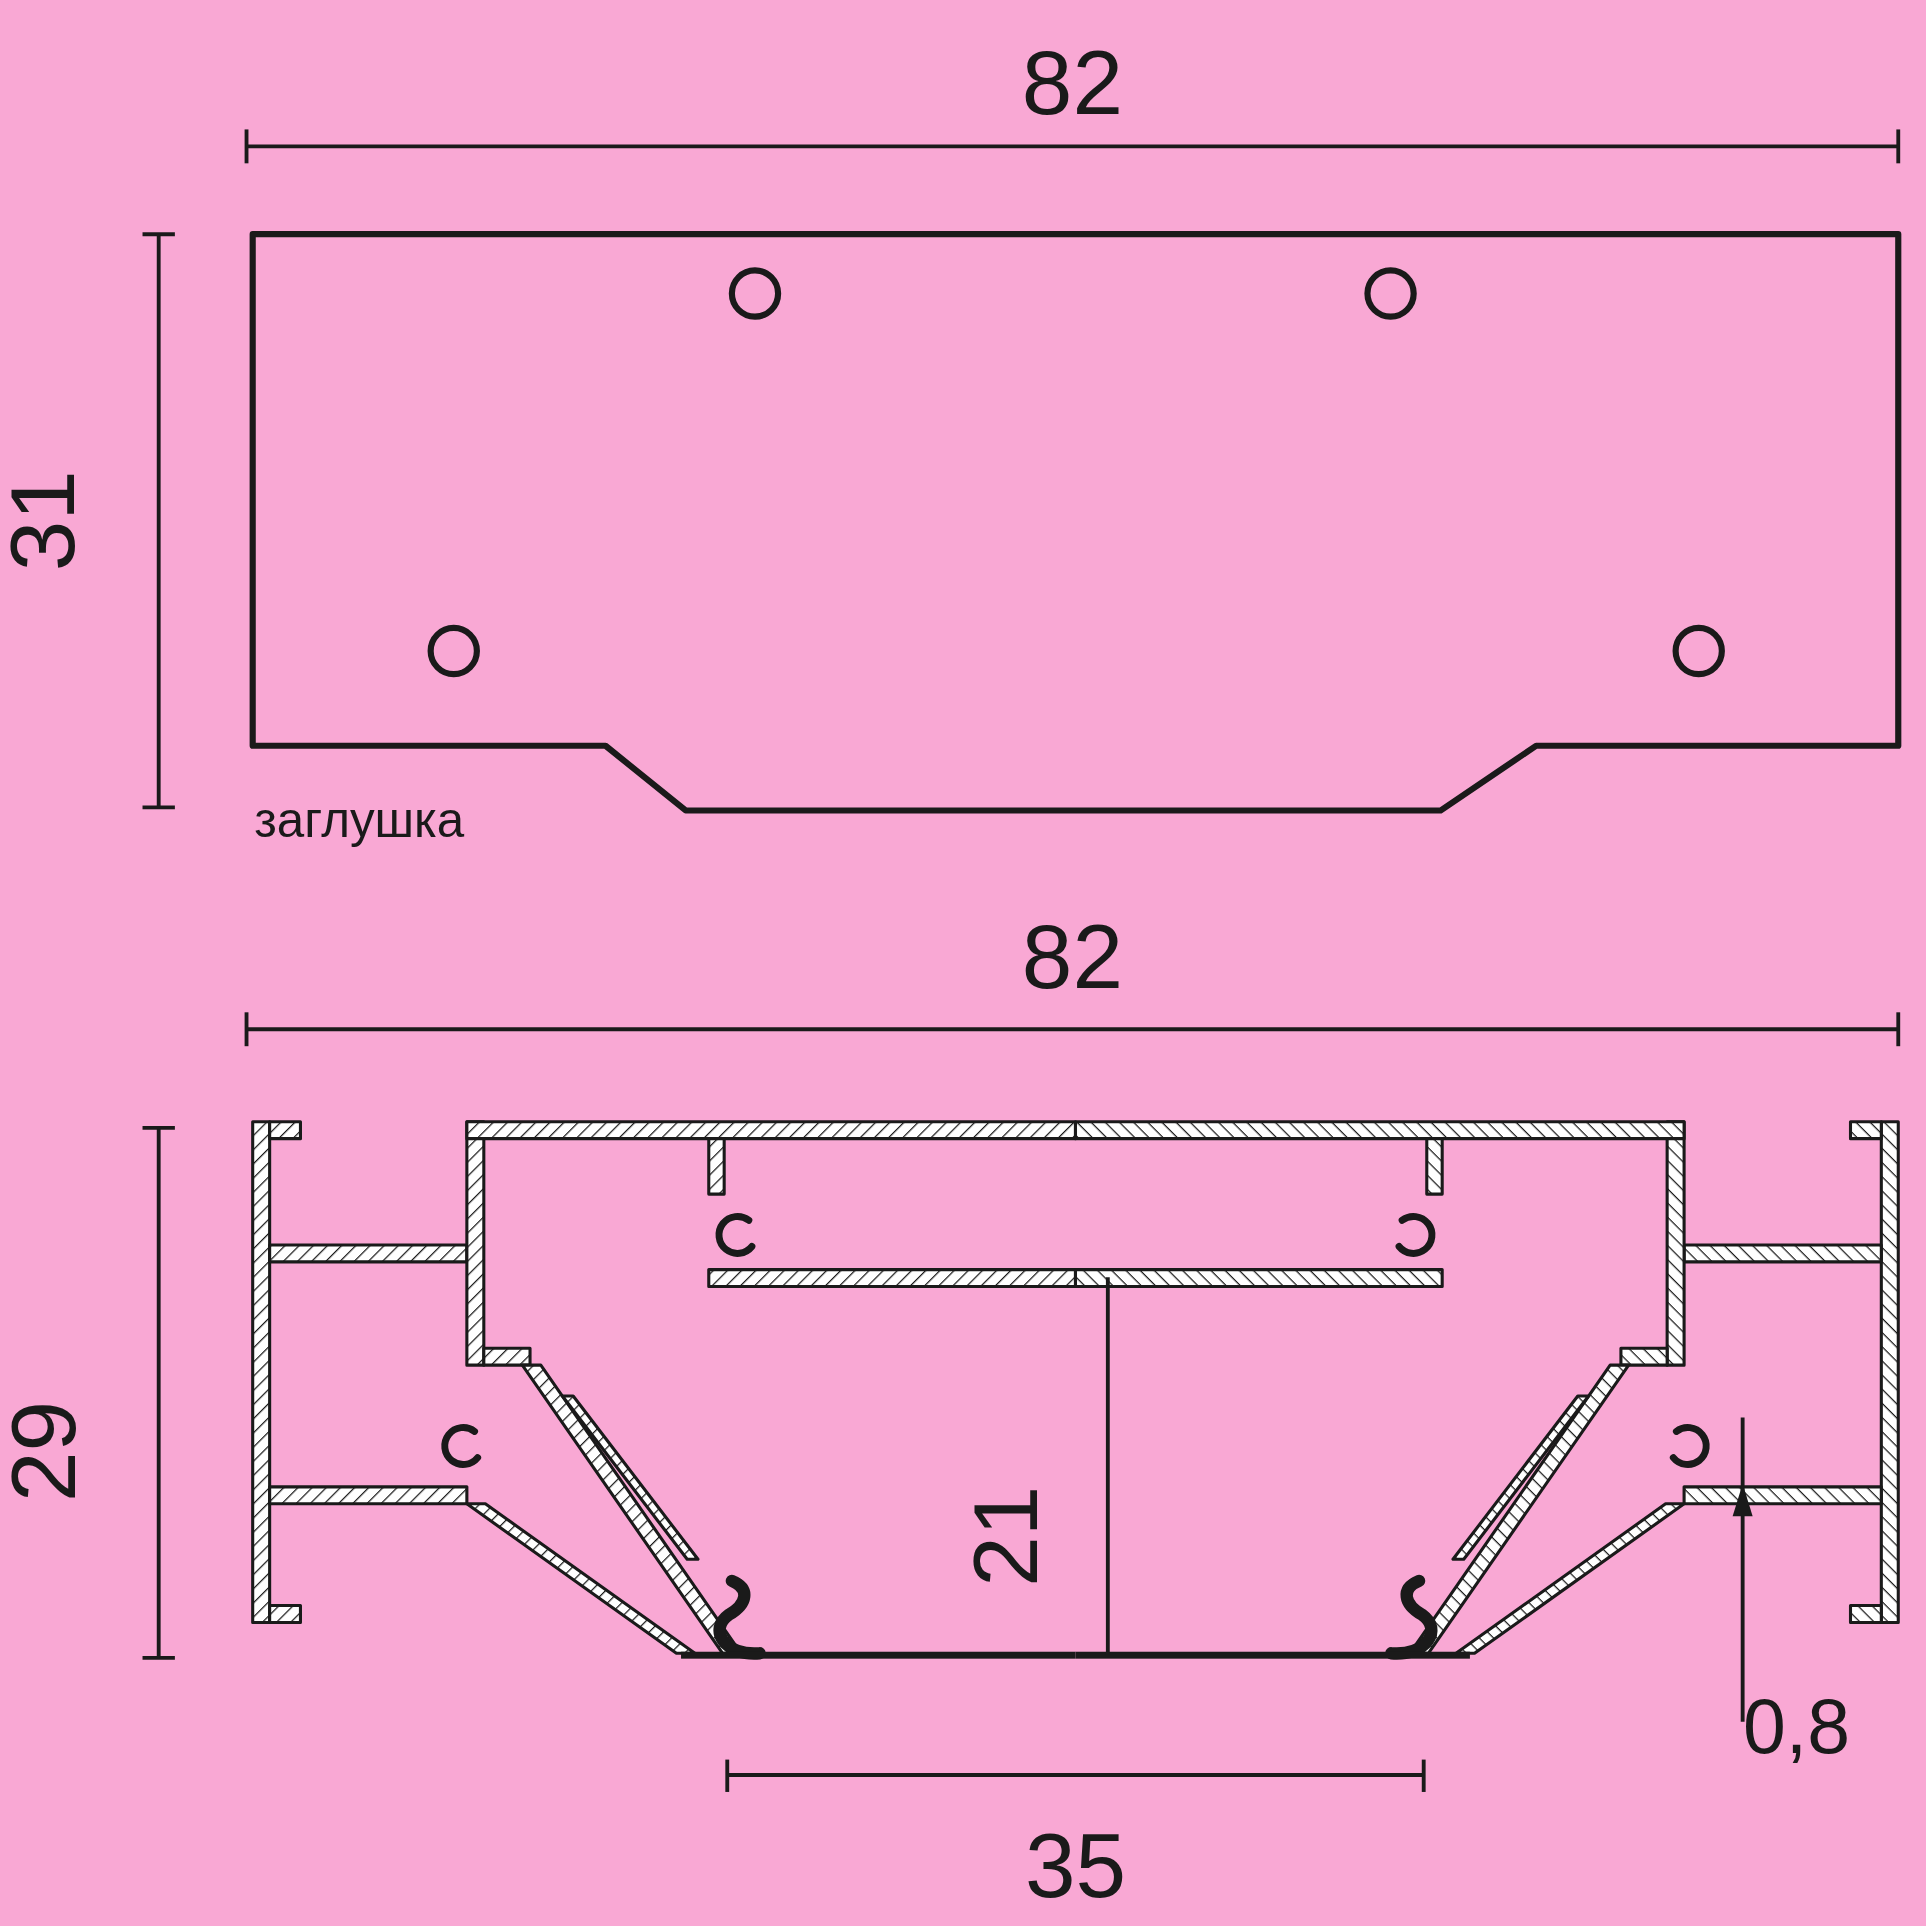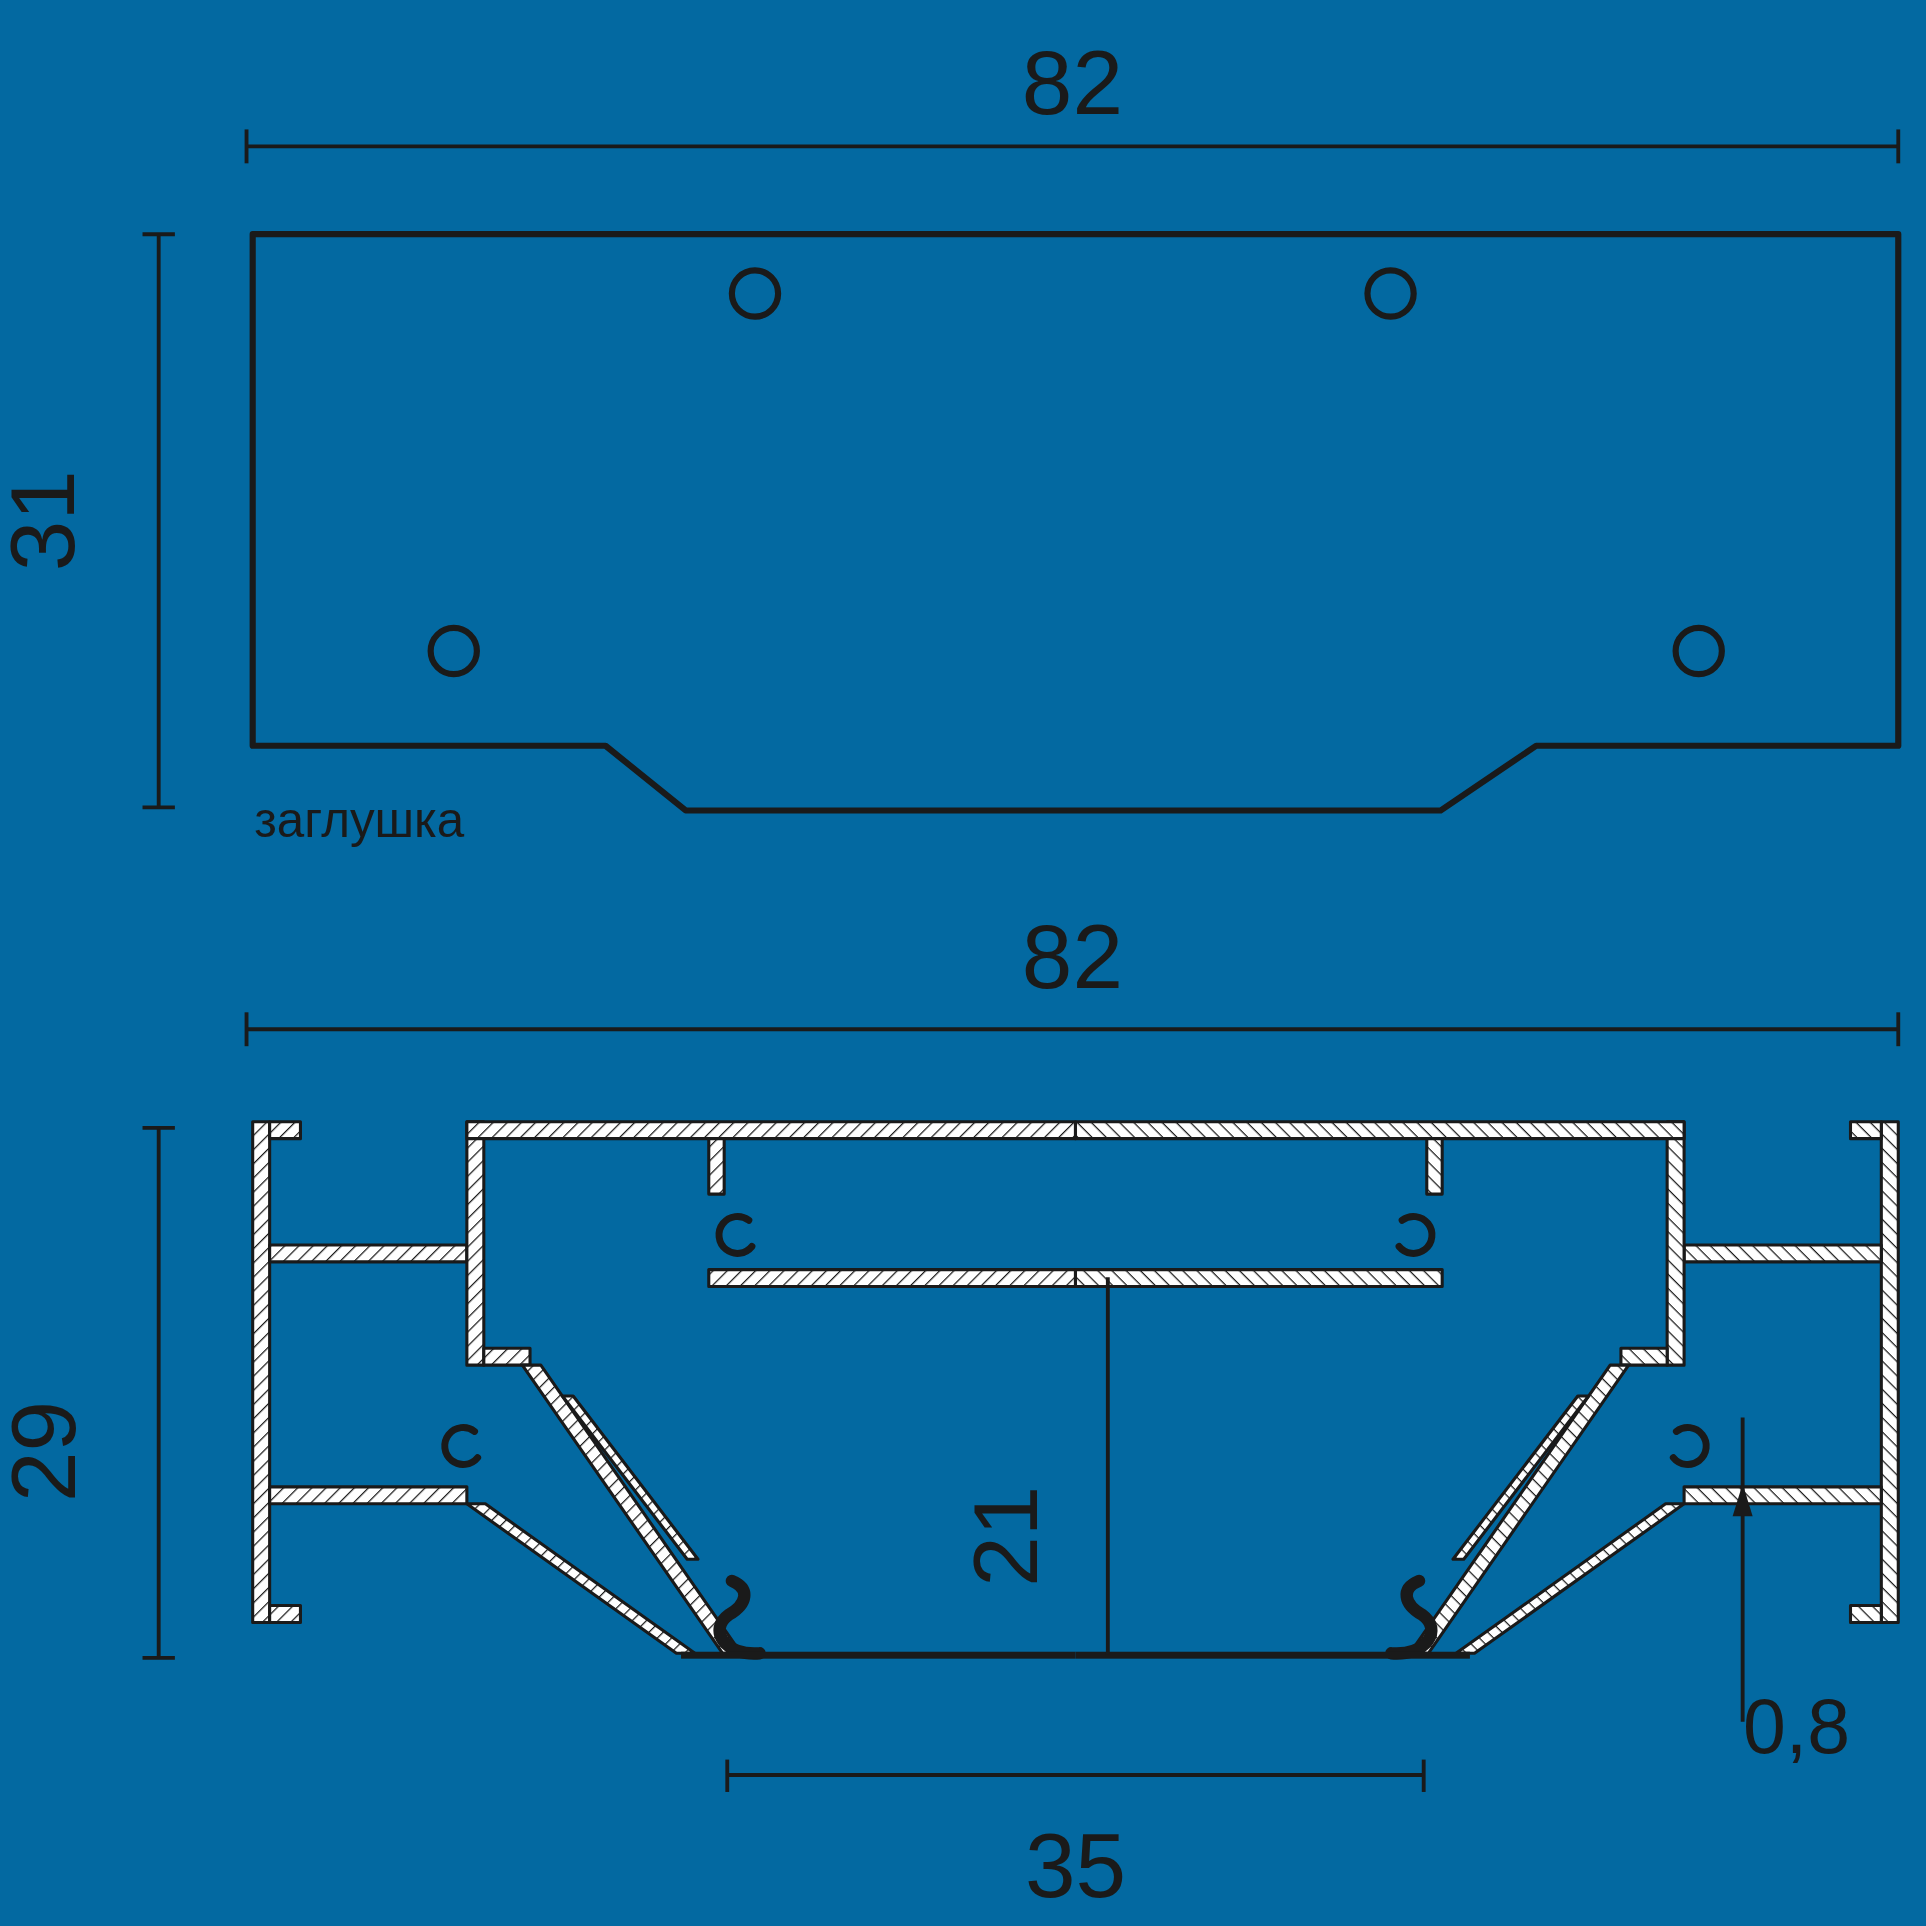--- a/index.html
+++ b/index.html
@@ -6,21 +6,21 @@
     margin: 0;
     padding: 0;
     background: #ffffff;
     width: 1926px;
     height: 1926px;
     font-family: "Liberation Sans", sans-serif;
   }
   .stage {
     width: 1926px;
     height: 1926px;
-    background: #0369a1;
+    background: #f9a8d4;
     position: relative;
   }
   svg { display: block; }
   .outline {
     fill: none;
     stroke: #1a1a1a;
     stroke-width: 8;
     stroke-linejoin: round;
     stroke-linecap: round;
   }

